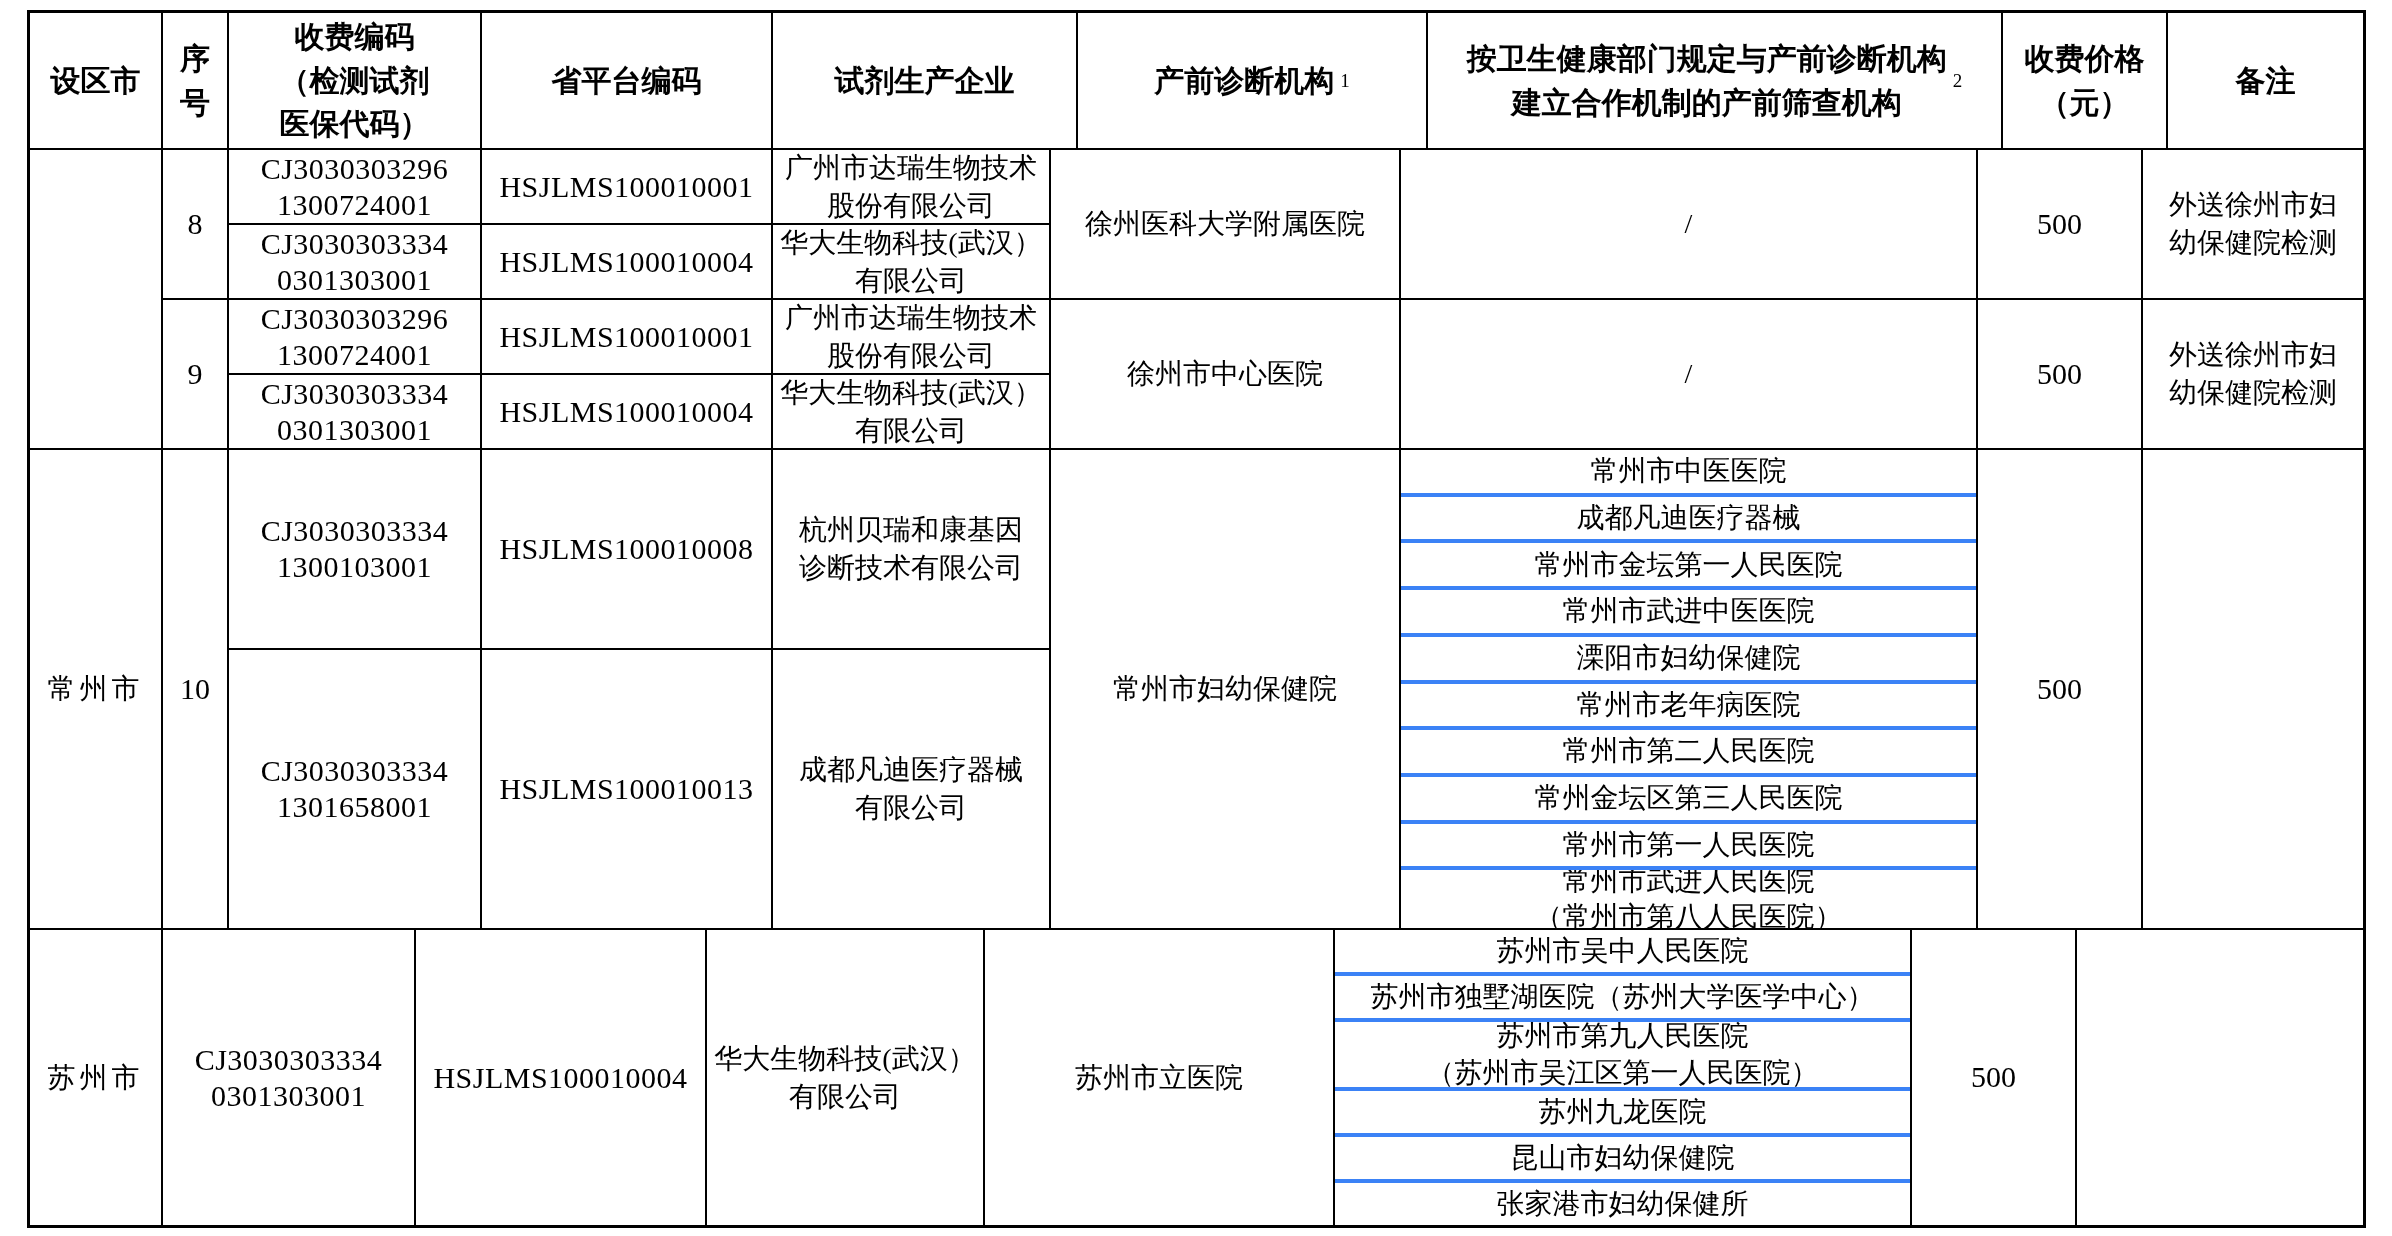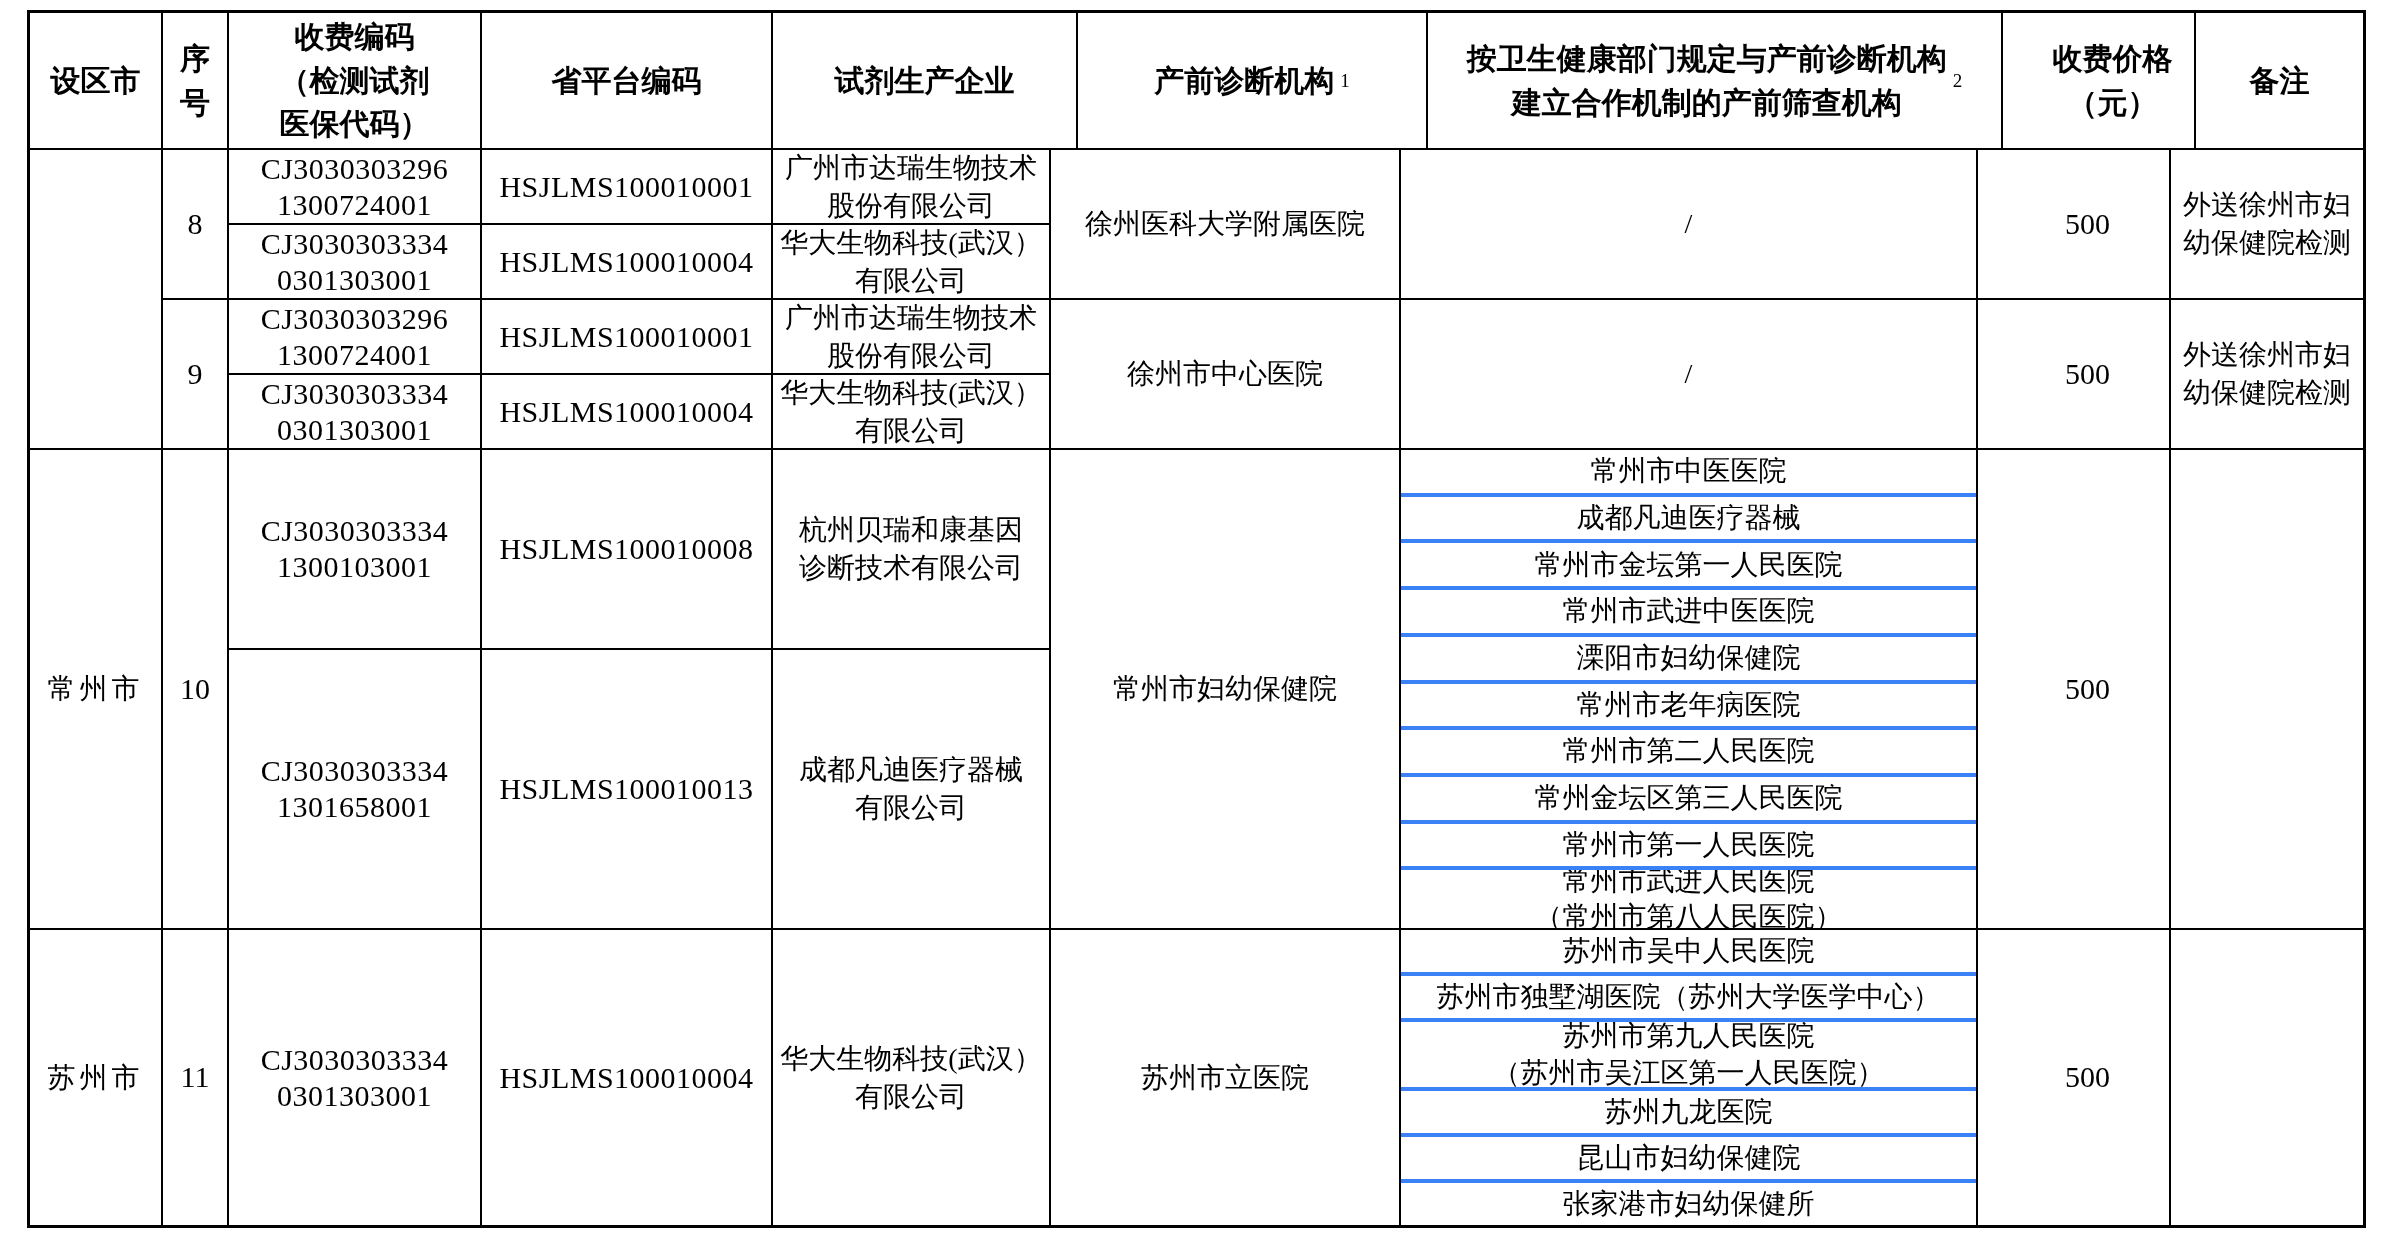--- a/index.html
+++ b/index.html
@@ -26,21 +26,21 @@
   }
   .br { border-right: 2px solid #000; }
 
   
   .w-city  { width: 133px; }
   .w-seq   { width: 66px;  }
   .w-fee   { width: 253px; }
   .w-plat  { width: 291px; }
   .w-mfr   { width: 305px; flex: 1; }
   .w-diag  { width: 350px; }
-  .w-price { width: 165px; margin-left: 28px; }
+  .w-price { width: 165px; }
   .w-rem   { flex: 1; }
 
   
   .header-row {
     display: flex; height: 135px; flex: none;
     border-bottom: 2px solid #000;
     font-family: "Liberation Sans", "DejaVu Sans", sans-serif;
     font-weight: bold;
   }
   .header-row .cell { font-size: 30px; line-height: 1.45; }
@@ -202,21 +202,20 @@
           <div class="cell br w-price num">500</div>
           <div class="cell w-rem"></div>
         </div>
       </div>
     </div>
 
     <div class="group">
       <div class="cell br w-city city-cell">苏州市</div>
       <div class="rows-col">
         <div class="block-row">
-          <div class="cell br w-seq num">11</div>
           <div class="entries-col">
             <div class="entry">
               <div class="cell br w-fee code">CJ3030303334
 0301303001</div>
               <div class="cell br w-plat code">HSJLMS100010004</div>
               <div class="cell w-mfr">华大生物科技(武汉）
 有限公司</div>
             </div>
           </div>
           <div class="cell br w-diag">苏州市立医院</div>

